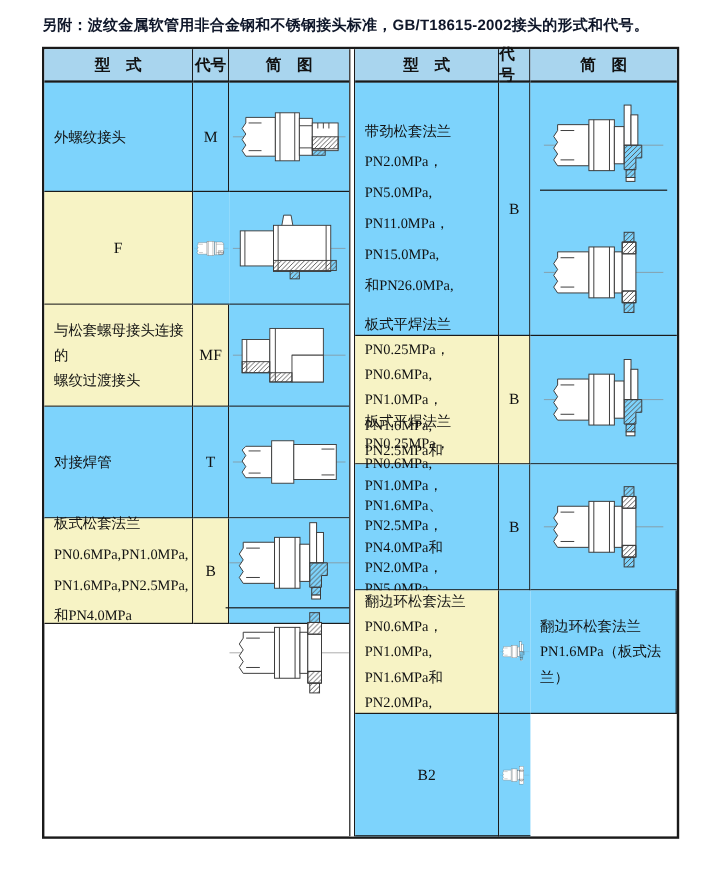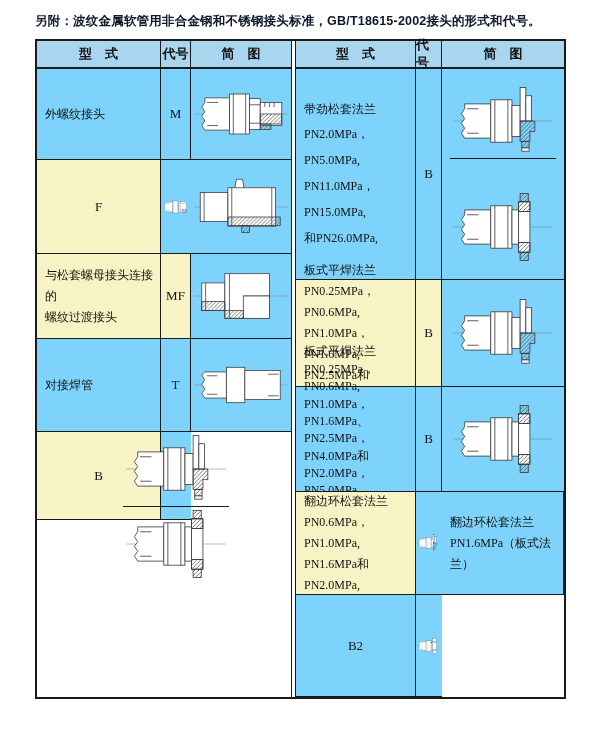--- a/index.html
+++ b/index.html
@@ -220,20 +220,24 @@
       </div>
 
       <div class="c ct">对接焊管</div>
       <div class="c cc">T</div>
       <div class="c cd nbr">
         <svg viewBox="0 0 130 90">
             <use href="#fit-t"></use>
           </svg>
       </div>
 
+      <div class="c ct hl roomy">板式松套法兰
+PN0.6MPa,PN1.0MPa,
+PN1.6MPa,PN2.5MPa,
+和PN4.0MPa</div>
       <div class="c cc hl">B</div>
       <div class="c cd nbr split">
         <div class="sub">
           <svg viewBox="0 0 130 90">
               <use href="#fit-fla"></use>
             </svg>
         </div>
         <div class="sub">
           <svg viewBox="0 0 130 90">
               <use href="#fit-flb"></use>

